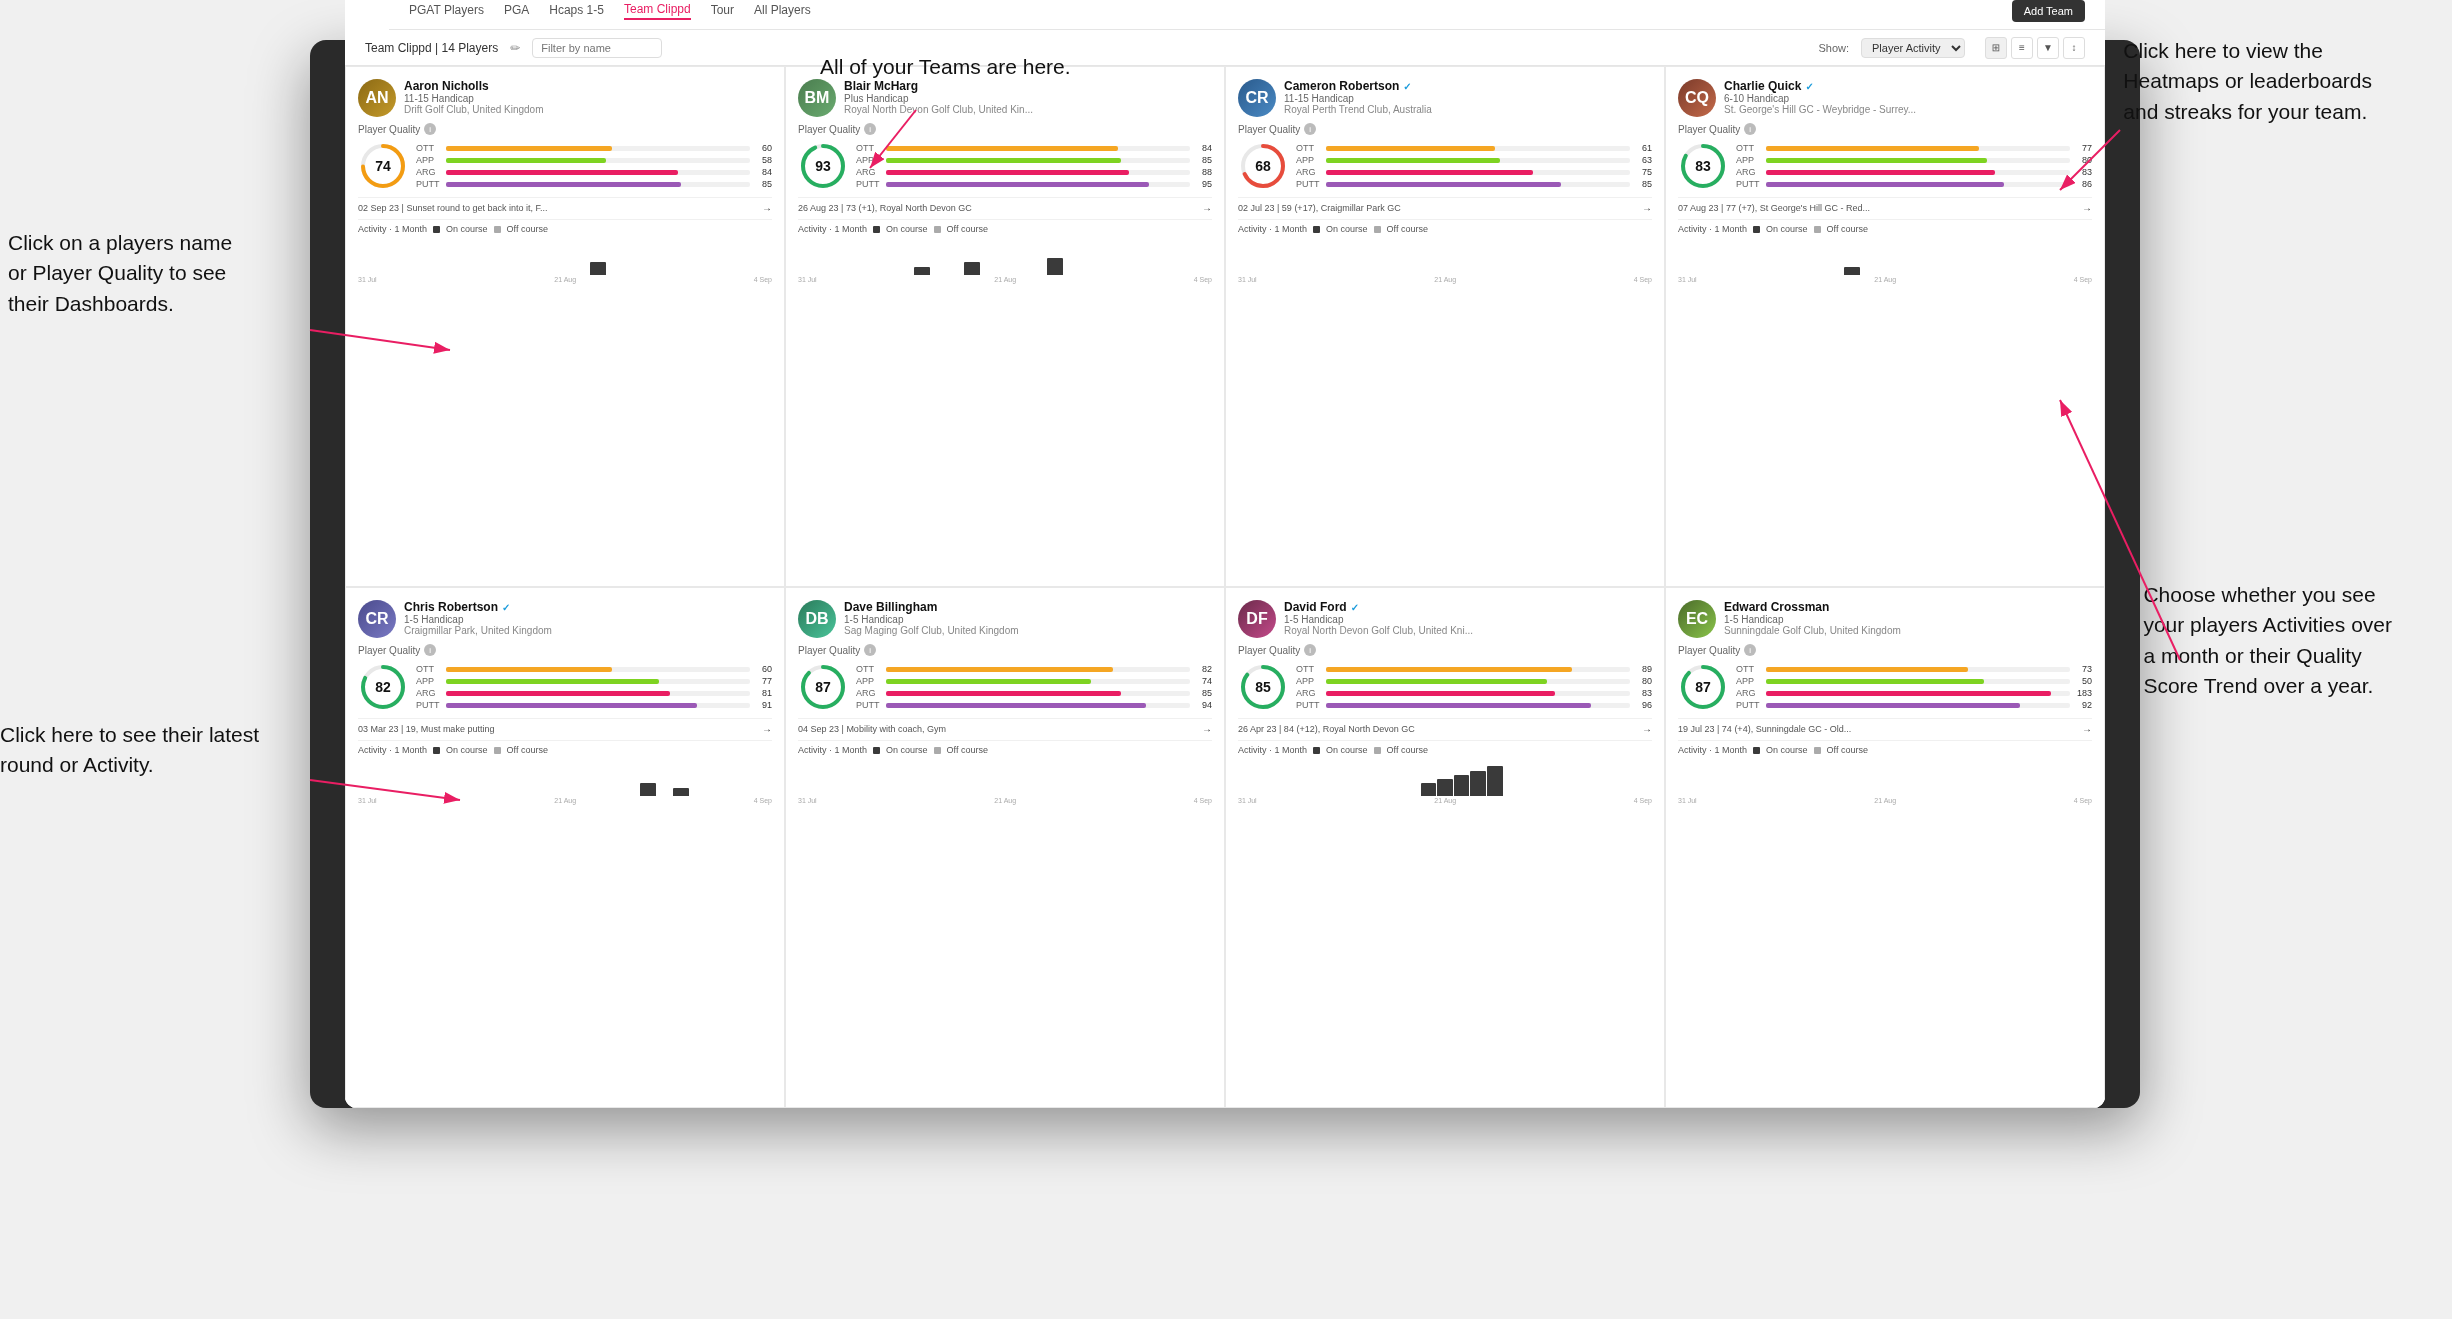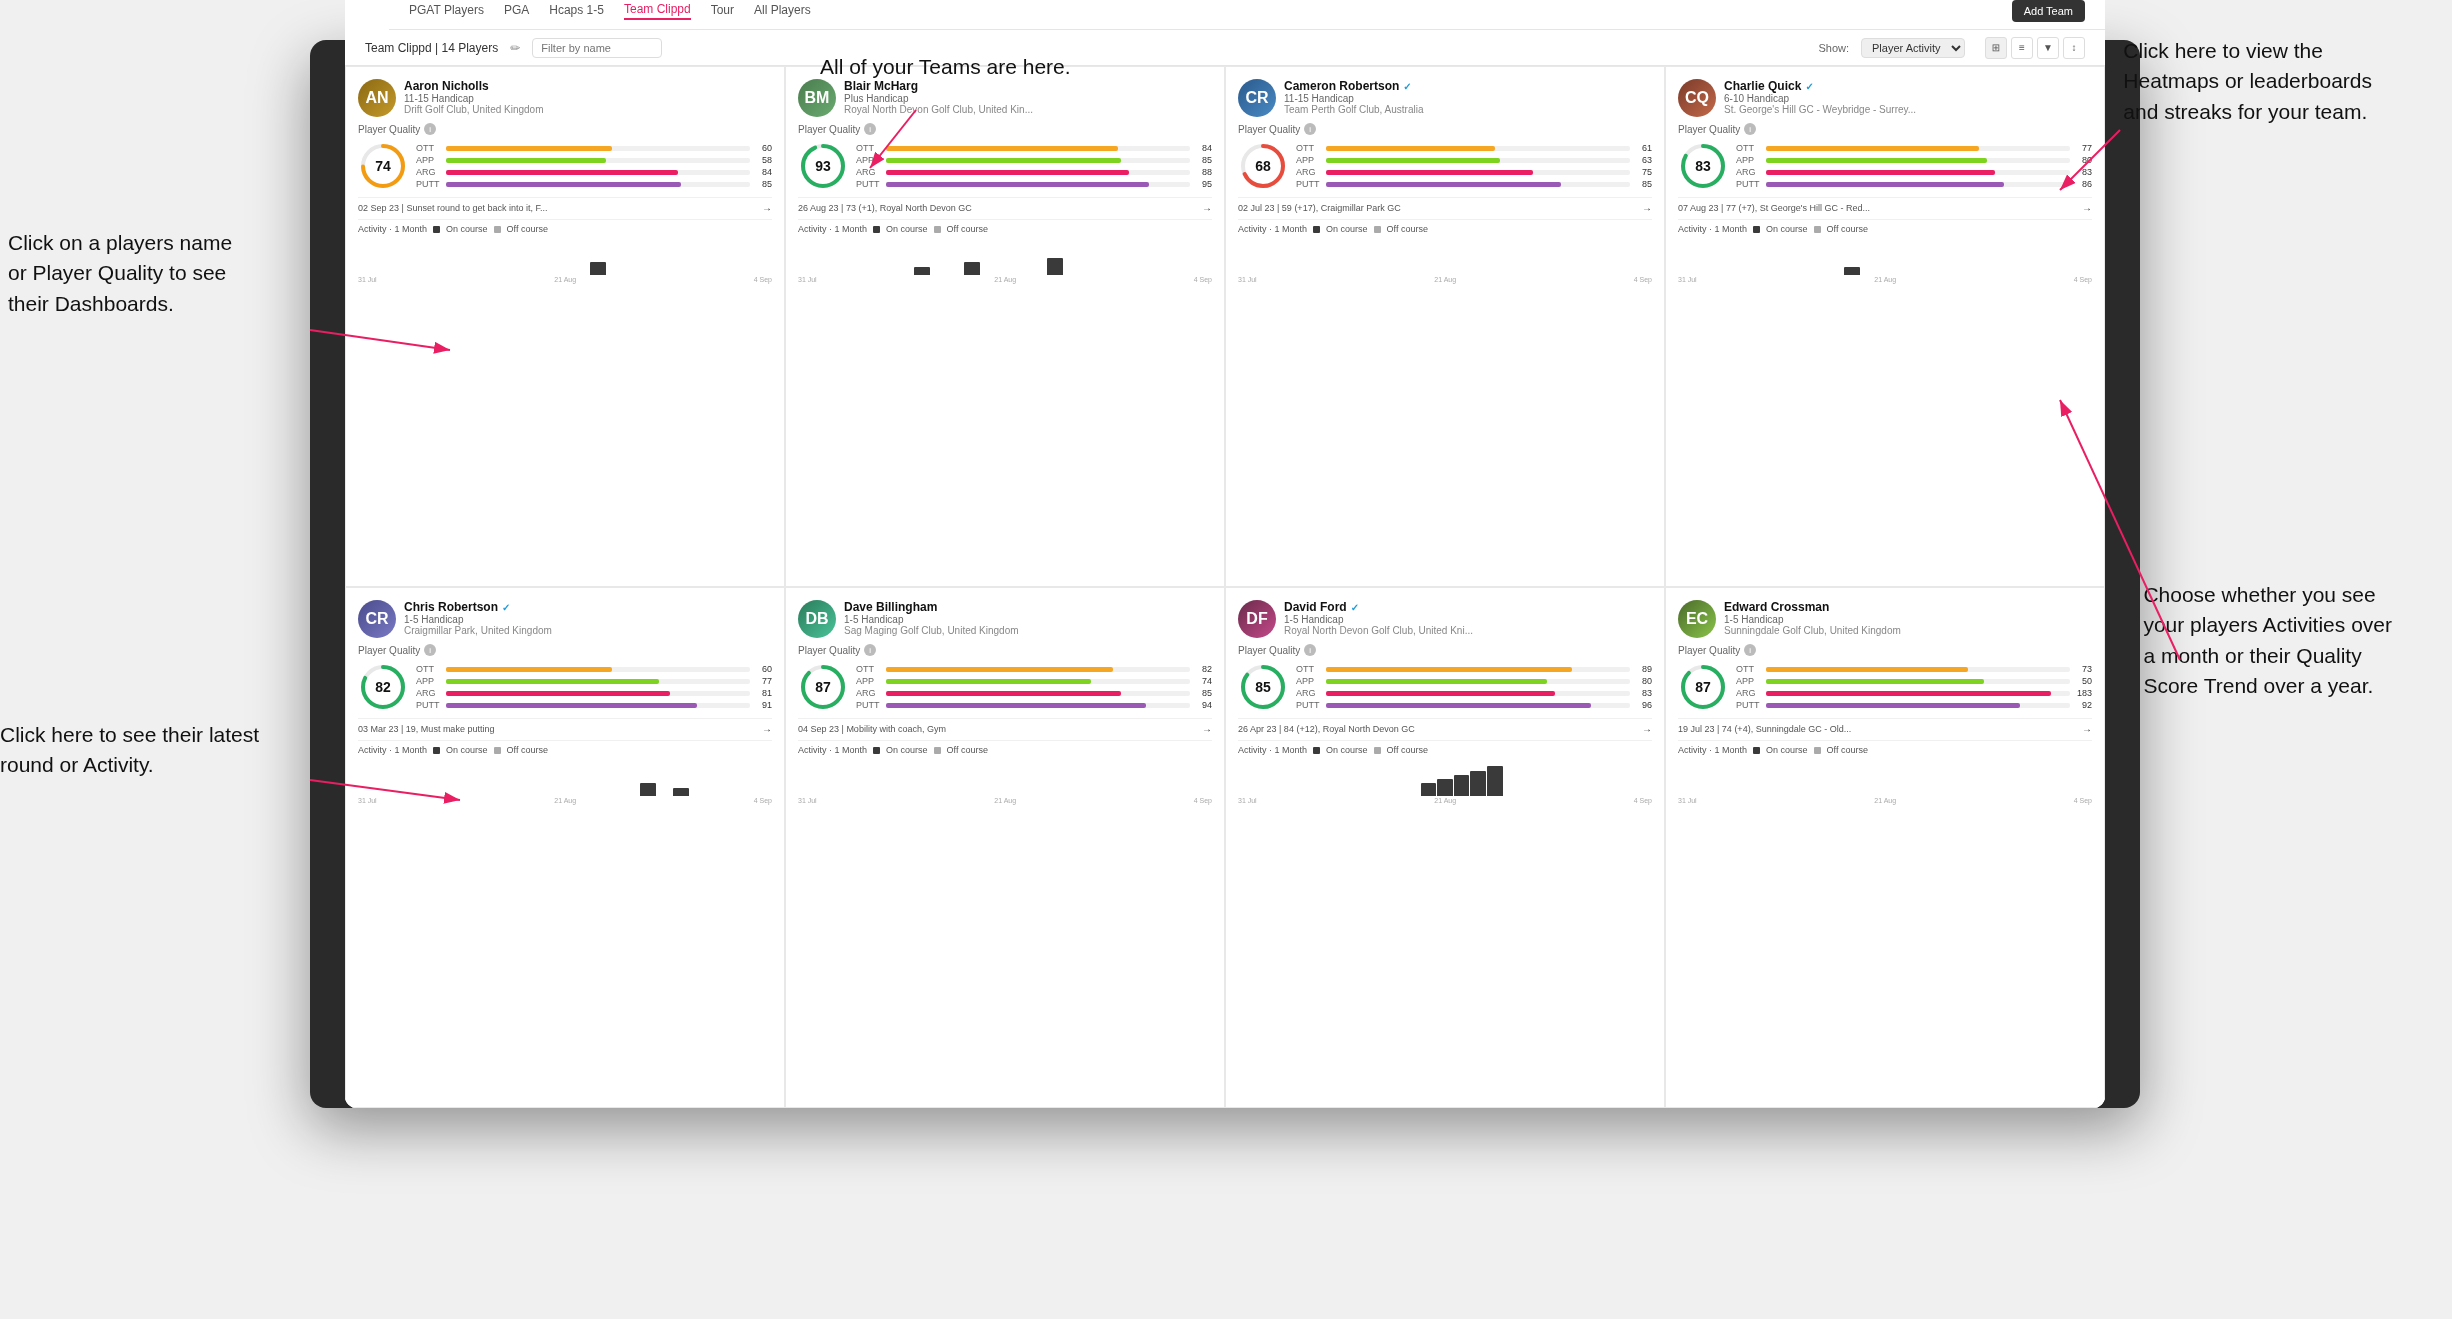--- a/index.html
+++ b/index.html
@@ -636,21 +636,21 @@
         <span>4 Sep</span>
       </div>
     </div>
   </div>
         <div class="player-card">
     <div class="player-header">
       <div class="player-avatar avatar-cameron">CR</div>
       <div class="player-info">
         <div class="player-name">Cameron Robertson <span class="verified-icon">✓</span></div>
         <div class="player-handicap">11-15 Handicap</div>
-        <div class="player-club">Team Perth Golf Club, Australia</div>
+        <div class="player-club">Royal Perth Trend Club, Australia</div>
       </div>
     </div>
     <div class="quality-label">
       Player Quality <div class="info-icon">i</div>
     </div>
     <div class="quality-row">
       <div class="score-circle">
         <svg viewBox="0 0 50 50">
           <circle cx="25" cy="25" r="20" fill="none" stroke="#e8e8e8" stroke-width="4"></circle>
           <circle cx="25" cy="25" r="20" fill="none" stroke="#e74c3c" stroke-width="4" stroke-dasharray="125.66370614359172" stroke-dashoffset="40.21238596594935" stroke-linecap="round"></circle>

